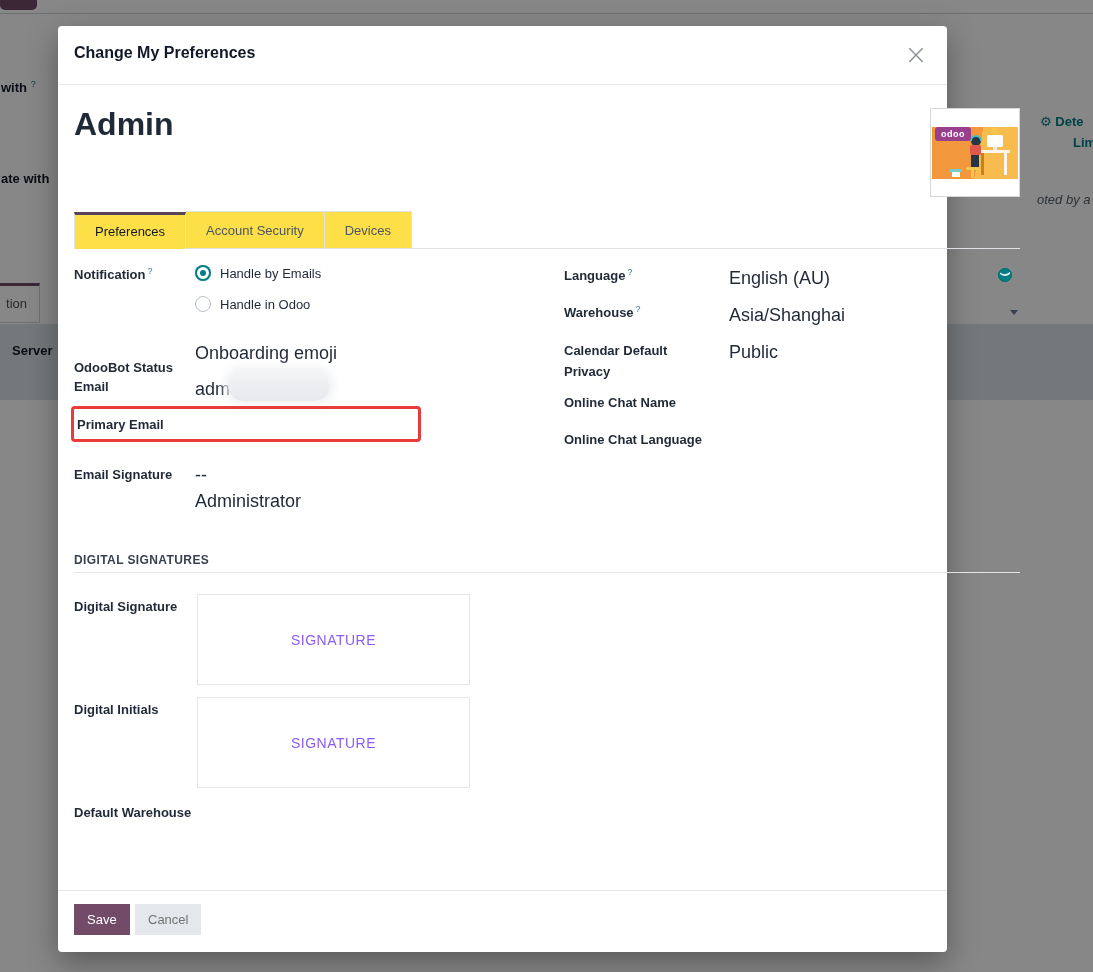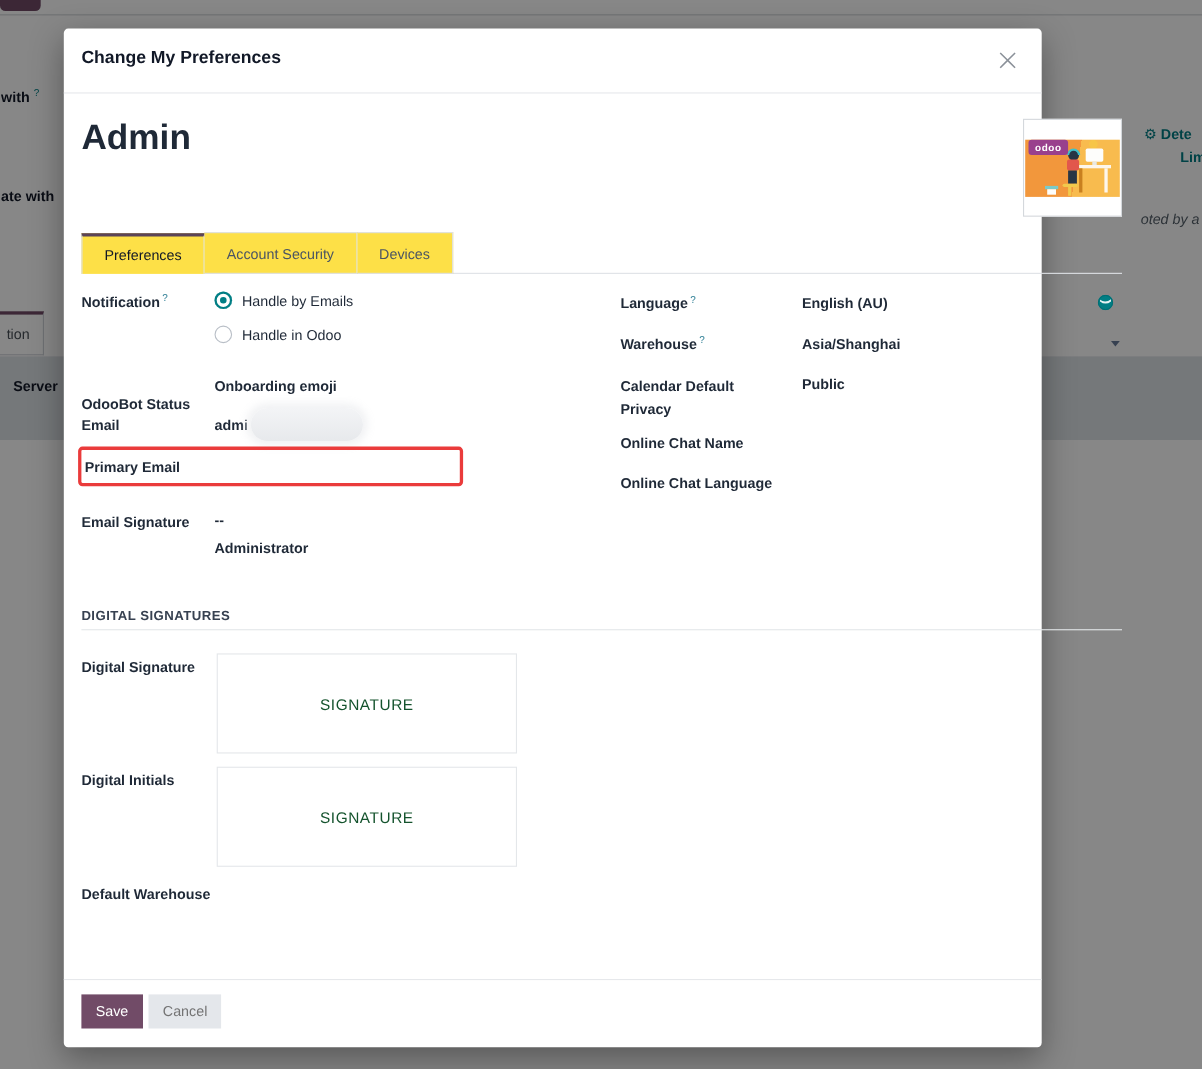--- a/index.html
+++ b/index.html
@@ -41,21 +41,21 @@
   .tabs { position:absolute; left:16px; top:182px; width:946px; display:flex; align-items:flex-end;
           border-bottom:1px solid #dee2e6; height:41px; }
   .tab { position:relative; background:#fde047; border:1px solid #dee2e6; border-bottom:none; margin-bottom:-1px;
          padding:11px 20px 10px; font-size:13px; color:#4b5563; cursor:pointer; }
   .tab.active { border-top:3px solid #5B4458; padding-top:9px; color:#111827;
                 box-shadow:0 1px 0 0 #fff; }
   .tab + .tab { margin-left:0; border-left:none; }
   .tab:not(.active) { border-bottom:1px solid #dee2e6; }
 
   .lbl { position:absolute; font-size:13px; font-weight:700; color:#1f2937; }
-  .val { position:absolute; font-size:13px; font-weight:700; color:#1f2937; }
+  .val { position:absolute; font-size:18px; font-weight:400; color:#1f2937; }
   .help { color:#2e7f95; font-size:9px; vertical-align:super; font-weight:400; margin-left:2px; }
 
   .radio-row { position:absolute; display:flex; align-items:center; gap:9px; height:18px; cursor:pointer; }
   .radio { width:16px; height:16px; border-radius:50%; flex:0 0 16px; }
   .radio.on { background:#017E84; box-shadow:inset 0 0 0 2px #017E84, inset 0 0 0 5px #fff; }
   .radio.off { background:#fff; border:1px solid #b9bfc7; }
   .radio-lbl { font-size:13px; color:#1f2937; }
 
   .blur-pill { position:absolute; left:170px; top:345px; width:102px; height:30px; border-radius:15px;
                background:linear-gradient(#f3f4f6,#e7e9ec); box-shadow:0 0 8px 4px rgba(238,240,242,.9); }
@@ -63,21 +63,21 @@
   .red-box { position:absolute; left:13px; top:380px; width:350px; height:36px; border:3px solid #EA3B3B;
              border-radius:4px; display:flex; align-items:center; padding-left:3px; background:transparent; }
   .red-box .inner-lbl { font-size:13px; font-weight:700; color:#1f2937; }
 
   .section-title { position:absolute; left:16px; top:527px; font-size:12px; font-weight:700;
                    letter-spacing:.4px; color:#374151; }
   .section-rule { position:absolute; left:16px; top:546px; width:946px; height:1px; background:#e3e6e9; }
 
   .sig-box { position:absolute; left:139px; width:273px; height:91px; border:1px solid #e4e7ea;
              display:flex; align-items:center; justify-content:center; cursor:pointer; background:#fff; }
-  .sig-text { font-size:14px; color:#14532d; letter-spacing:.5px; }
+  .sig-text { font-size:14px; color:#8b5cf6; letter-spacing:.5px; }
 
   .globe { position:absolute; left:940px; top:242px; width:14px; height:14px; cursor:pointer; }
   .caret { position:absolute; left:952px; top:284px; width:0; height:0; cursor:pointer;
            border-left:4.5px solid transparent; border-right:4.5px solid transparent; border-top:5px solid #374151; }
 
   .m-footer { position:absolute; left:0; top:864px; width:100%; height:62px; border-top:1px solid #e6e8eb; }
   .btn { position:absolute; top:13px; height:31px; border-radius:0; font-size:13px; font-weight:400;
          border:none; cursor:pointer; padding:0 13px; font-family:inherit; }
   .btn-save { left:16px; background:#714B67; color:#fff; }
   .btn-cancel { left:77px; background:#e4e7eb; color:#737373; }

